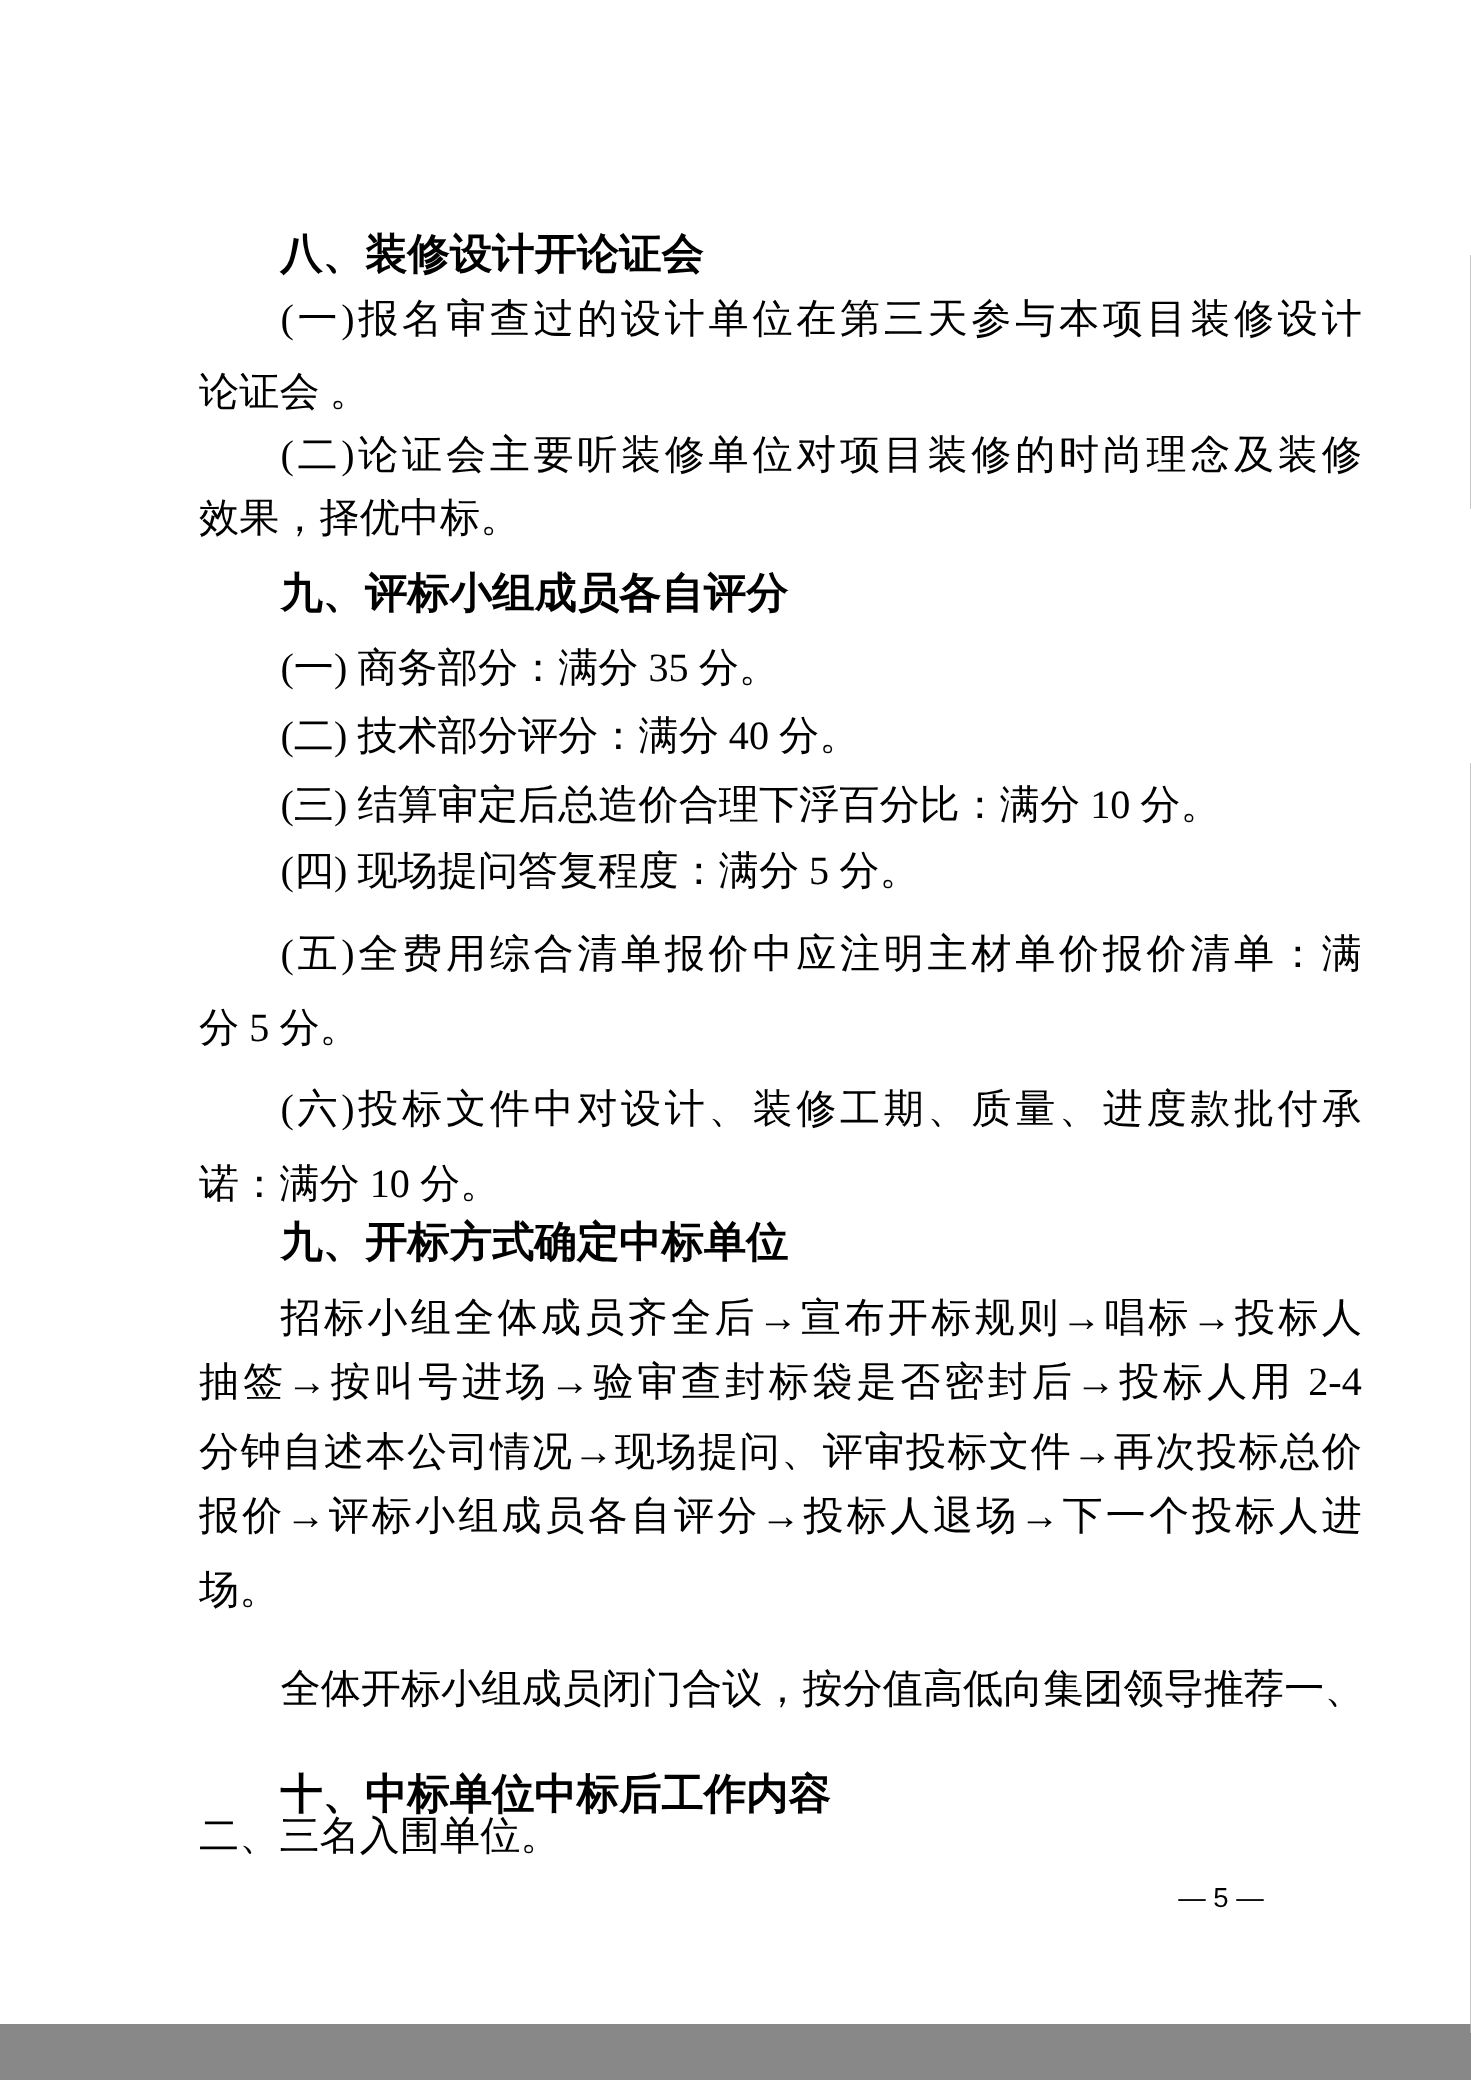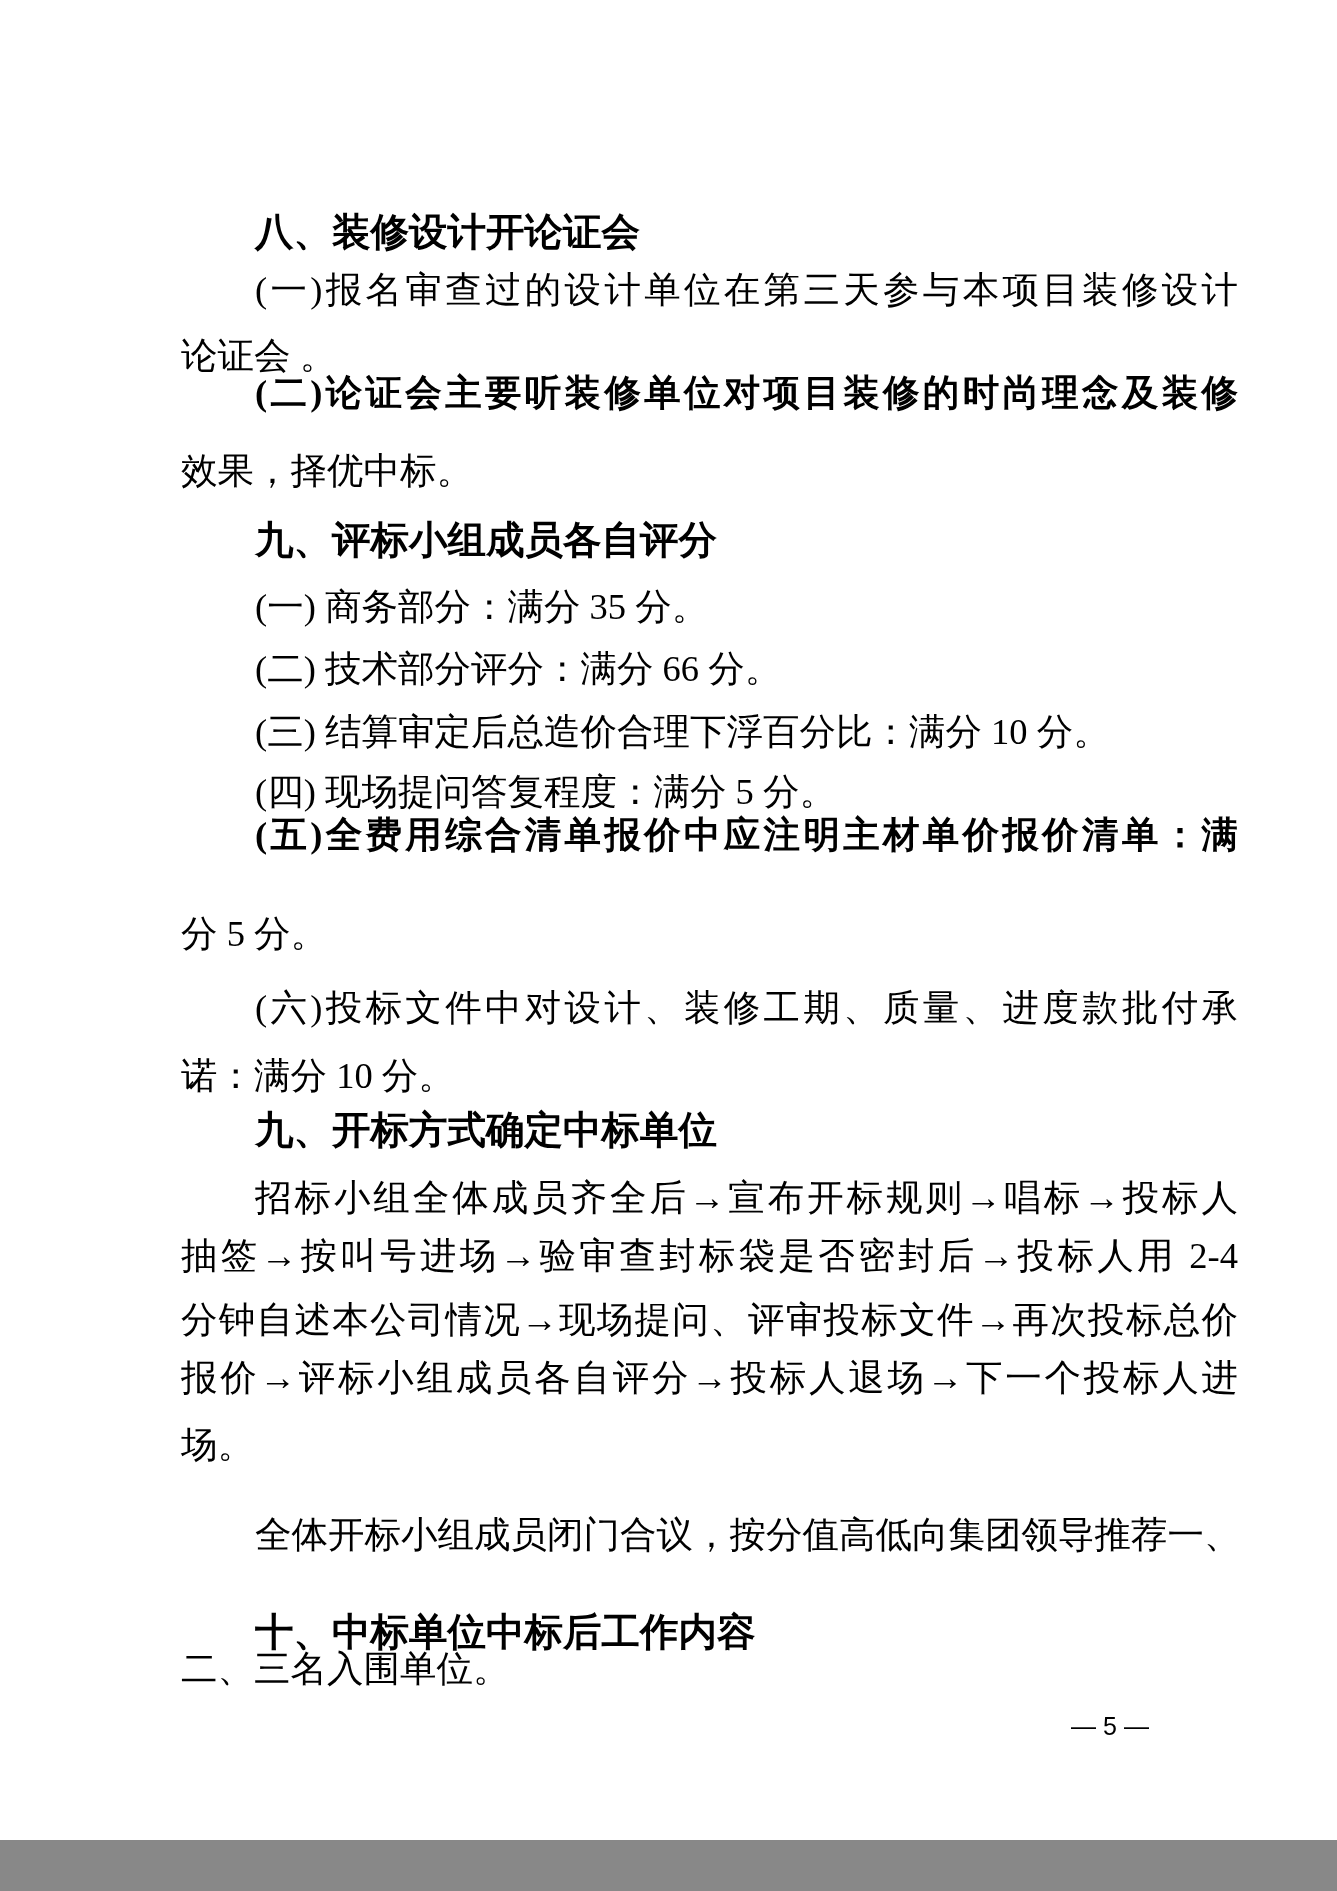--- a/index.html
+++ b/index.html
@@ -42,28 +42,28 @@
   }
 </style>
 </head>
 <body>
 
 <div id="page">
   <div id="content">
       <div class="tl heading indent" style="top: 209px;">八、装修设计开论证会</div>
       <div class="tl indent full" style="top: 267px;">(一)报名审查过的设计单位在第三天参与本项目装修设计</div>
       <div class="tl" style="top: 333px;">论证会 。</div>
-      <div class="tl indent full" style="top: 370px; font-weight: bold;">(二)论证会主要听装修单位对项目装修的时尚理念及装修</div>
+      <div class="tl indent full" style="top: 390px;">(二)论证会主要听装修单位对项目装修的时尚理念及装修</div>
       <div class="tl" style="top: 448px;">效果，择优中标。</div>
       <div class="tl heading indent" style="top: 517px;">九、评标小组成员各自评分</div>
       <div class="tl indent" style="top: 584px;">(一) 商务部分：满分 35 分。</div>
-      <div class="tl indent" style="top: 646px;">(二) 技术部分评分：满分 66 分。</div>
+      <div class="tl indent" style="top: 646px;">(二) 技术部分评分：满分 40 分。</div>
       <div class="tl indent" style="top: 709px;">(三) 结算审定后总造价合理下浮百分比：满分 10 分。</div>
       <div class="tl indent" style="top: 769px;">(四) 现场提问答复程度：满分 5 分。</div>
-      <div class="tl indent full" style="top: 812px; font-weight: bold;">(五)全费用综合清单报价中应注明主材单价报价清单：满</div>
+      <div class="tl indent full" style="top: 844px;">(五)全费用综合清单报价中应注明主材单价报价清单：满</div>
       <div class="tl" style="top: 911px;">分 5 分。</div>
       <div class="tl indent full" style="top: 985px;">(六)投标文件中对设计、装修工期、质量、进度款批付承</div>
       <div class="tl" style="top: 1053px;">诺：满分 10 分。</div>
       <div class="tl heading indent" style="top: 1107px;">九、开标方式确定中标单位</div>
       <div class="tl indent full" style="top: 1175px;">招标小组全体成员齐全后→宣布开标规则→唱标→投标人</div>
       <div class="tl full" style="top: 1233px;">抽签→按叫号进场→验审查封标袋是否密封后→投标人用 2-4</div>
       <div class="tl full" style="top: 1297px;">分钟自述本公司情况→现场提问、评审投标文件→再次投标总价</div>
       <div class="tl full" style="top: 1355px;">报价→评标小组成员各自评分→投标人退场→下一个投标人进</div>
       <div class="tl" style="top: 1422px;">场。</div>
       <div class="tl indent full" style="top: 1512px;">全体开标小组成员闭门合议，按分值高低向集团领导推荐一、</div>

